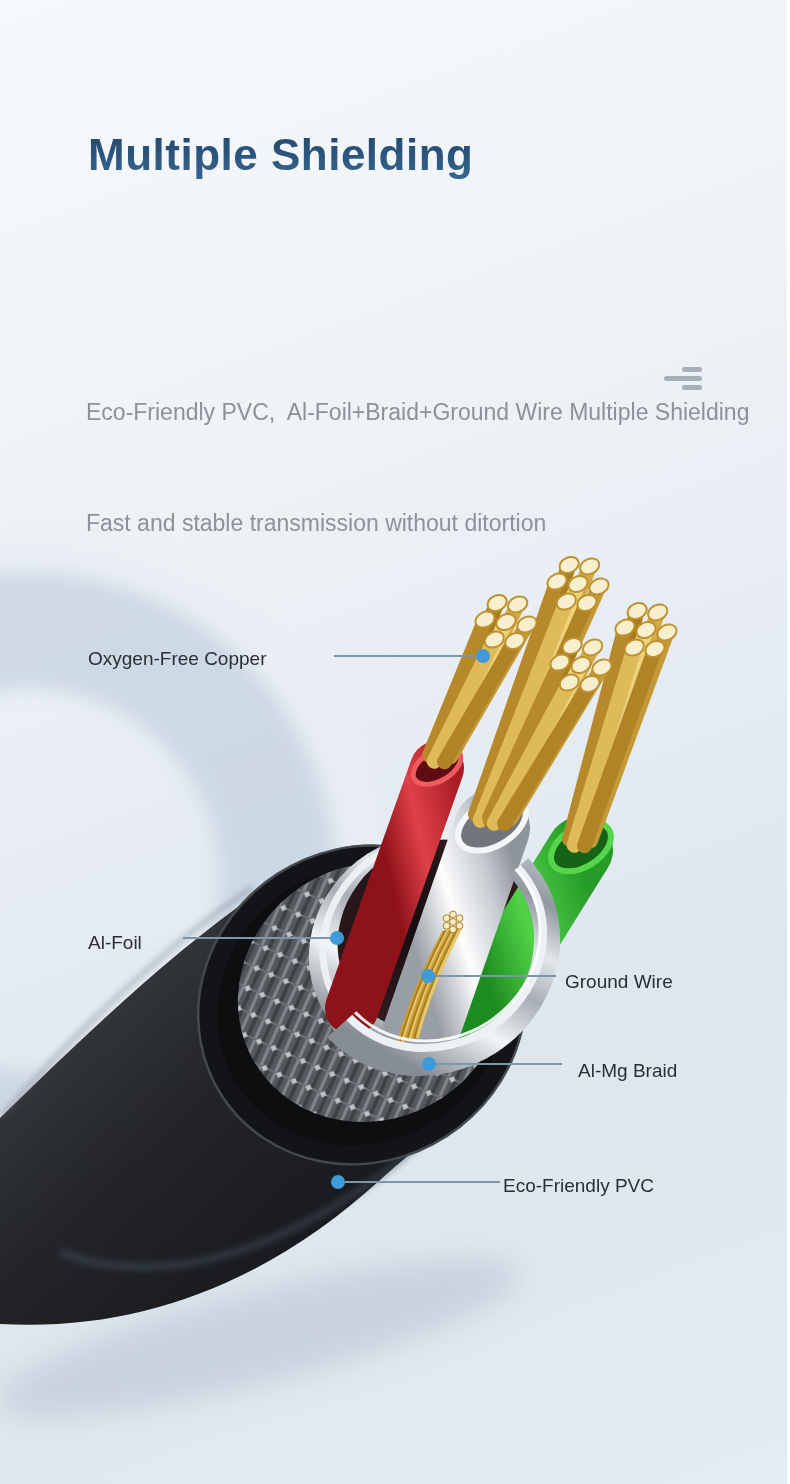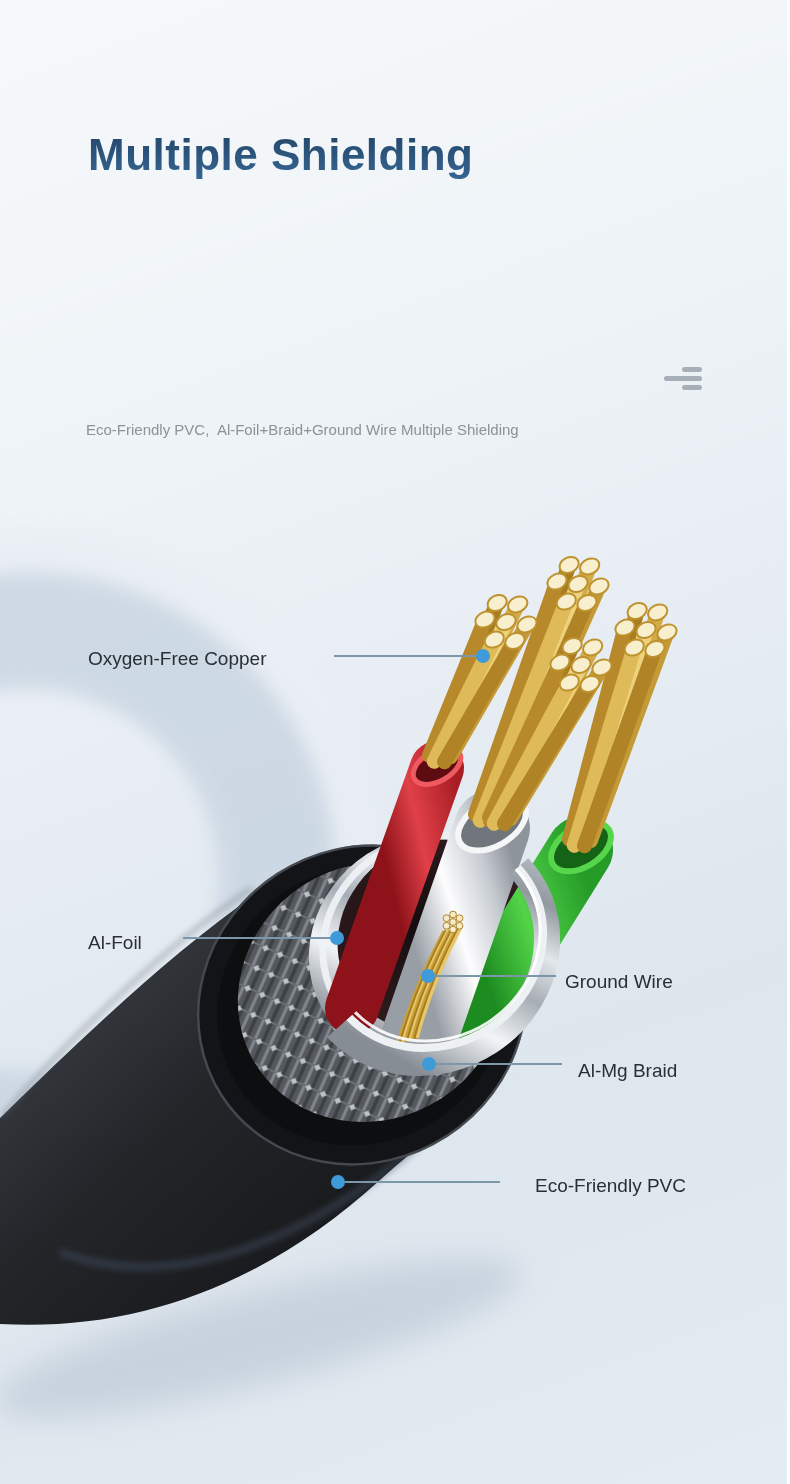--- a/index.html
+++ b/index.html
@@ -9,32 +9,32 @@
   .stage svg.art{position:absolute;left:0;top:0;}
   
   .title{position:absolute;left:88px;top:116px;font-size:44px;font-weight:bold;line-height:77px;
     background:linear-gradient(180deg,#1e3c5b,#3a6e9e);-webkit-background-clip:text;background-clip:text;
     color:transparent;letter-spacing:.5px;}
   .badge{position:absolute;left:584px;top:140px;width:122px;height:51px;border-radius:26px;
     background:linear-gradient(180deg,#ffffff,#f3f5f7);border:1px solid #e9ebee;
     box-shadow:0 8px 14px rgba(150,165,180,.35),0 2px 4px rgba(150,165,180,.25);
     display:flex;align-items:center;justify-content:center;
     font-size:17px;letter-spacing:1px;color:#3c4147;}
-  .subtitle{position:absolute;left:86px;top:337px;font-size:15px;color:#8b9299;line-height:37px;white-space:pre-wrap;}
+  .subtitle{position:absolute;left:86px;top:320px;font-size:23px;color:#8b9299;line-height:37px;white-space:pre-wrap;}
   .menu-icon{position:absolute;left:664px;top:367px;width:38px;display:flex;flex-direction:column;gap:4px;align-items:flex-end;}
   .menu-icon i{display:block;height:5px;border-radius:2.5px;background:#a7b0b8;}
   .menu-icon i.s{width:20px;}
   .menu-icon i.l{width:38px;}
   
   .lbl{position:absolute;font-size:19px;color:#2a2f34;white-space:nowrap;margin-top:8px;}
   .lbl-copper{left:88px;top:640px;}
   .lbl-foil{left:88px;top:924px;text-align:center;}
   .lbl-ground{left:565px;top:963px;}
   .lbl-braid{left:578px;top:1052px;}
-  .lbl-pvc{left:535px;top:1167px;}
+  .lbl-pvc{left:503px;top:1167px;}
 </style>
 </head>
 <body>
 
 <div class="stage">
 
   <svg class="art" width="790" height="1484" viewBox="0 0 790 1484">
     <defs>
       <filter id="b8" x="-40%" y="-40%" width="180%" height="180%">
           <feGaussianBlur stdDeviation="9"></feGaussianBlur>
@@ -238,20 +238,21 @@
     </g>
   </svg>
 
   <div class="title">
     <div>Multiple Shielding</div>
   </div>
 
 
   <div class="subtitle">
     <div>Eco-Friendly PVC,  Al-Foil+Braid+Ground Wire Multiple Shielding</div>
+    <div>Fast and stable transmission without ditortion</div>
   </div>
 
   <div class="menu-icon">
     <i class="s"></i>
       <i class="l"></i>
       <i class="s"></i>
   </div>
 
   <svg class="art" width="790" height="1484" viewBox="0 0 790 1484">
     <g stroke="#7c96aa" stroke-width="1.8">

